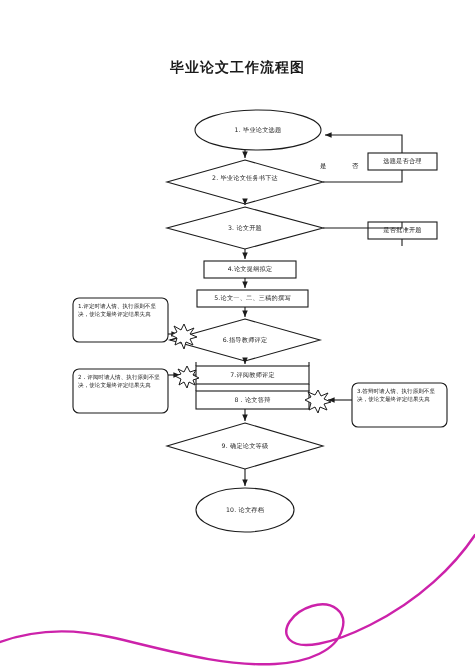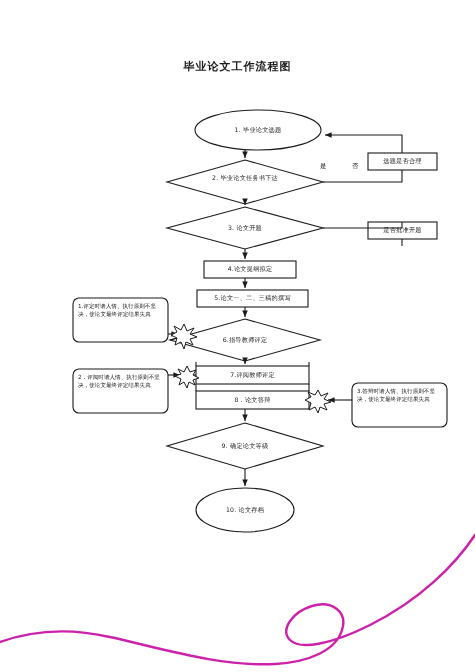--- a/index.html
+++ b/index.html
@@ -23,21 +23,21 @@
     top: 0;
     width: 475px;
     height: 672px;
   }
   .doc-title {
     position: absolute;
     left: 0;
     top: 59px;
     width: 475px;
     text-align: center;
-    font-size: 11px;
+    font-size: 14px;
     font-weight: bold;
     letter-spacing: 1px;
     color: #1a1a1a;
     font-family: "DejaVu Sans", "Liberation Sans", sans-serif;
   }
   .node-label {
     position: absolute;
     color: #1b1b1b;
     font-size: 6.2px;
     line-height: 8px;

